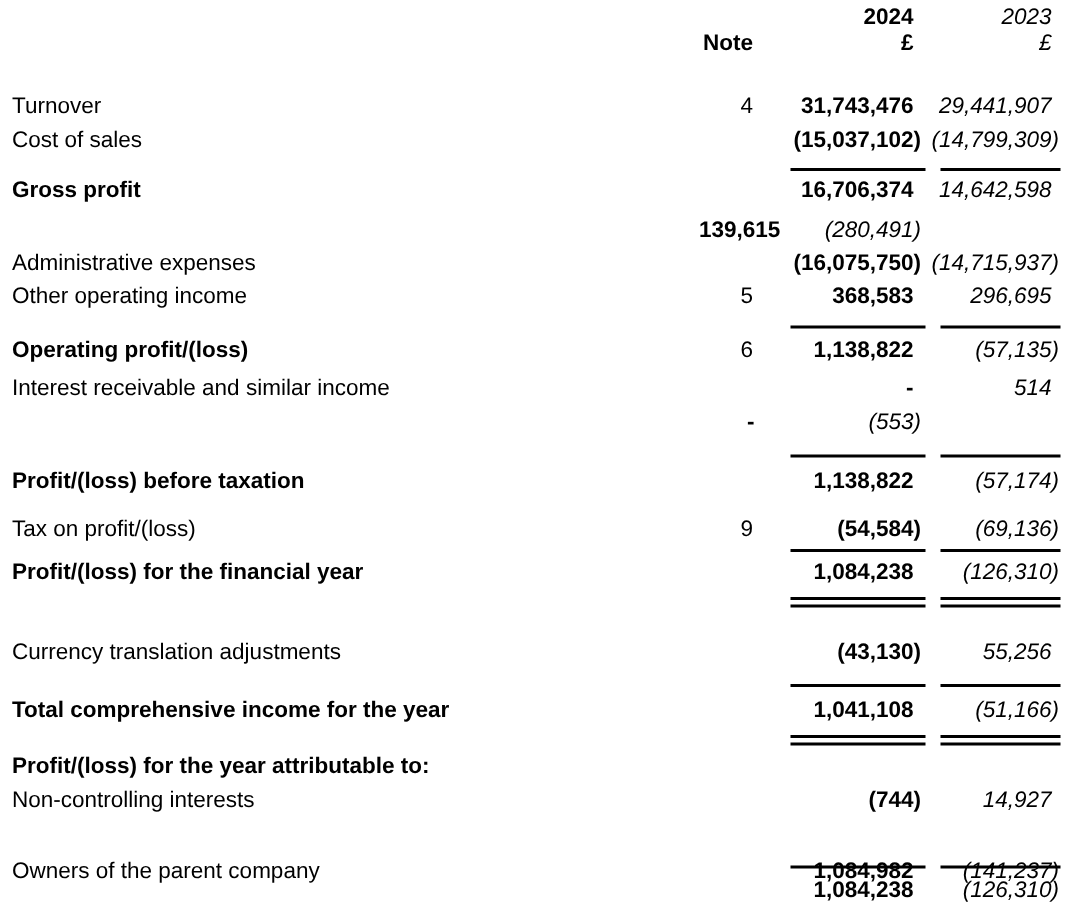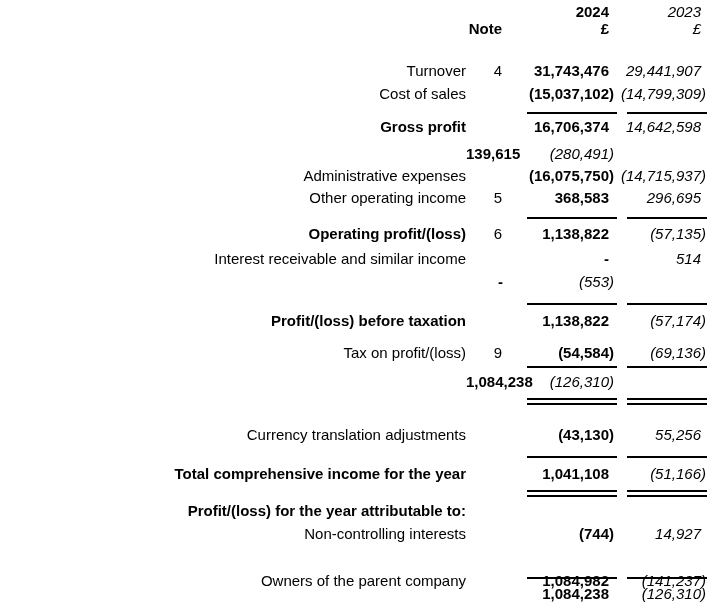--- a/index.html
+++ b/index.html
@@ -12,21 +12,21 @@
     overflow:hidden;
   }
   .row {
     position:absolute; left:0; right:0;
     padding:0 4px 0 8px;
     display:grid;
     grid-template-columns:1fr 42px 106px 92px;
     font-size:15px; line-height:17px;
     white-space:nowrap;
   }
-  .lbl  { text-align:right; }
+  .lbl  { text-align:left; }
   .note { text-align:right; padding-right:6px; }
   .v24  { text-align:right; font-weight:bold; }
   .v23  { text-align:right; font-style:italic; }
   .np   { padding-right:5px; }           
   .b .lbl { font-weight:bold; }
   .hdr .v24 { font-weight:bold; }
   .hdr .v23 { font-style:italic; font-weight:normal; }
   .hdr .note { font-weight:bold;text-align:right; }
   .rline { position:absolute; }
   .r24 { left:527px; width:90px; }
@@ -126,20 +126,21 @@
     <span class="lbl">Tax on profit/(loss)</span>
     <span class="note">9</span>
     <span class="v24">(54,584)</span>
     <span class="v23">(69,136)</span>
   </div>
 
   <div class="rline r24 single" style="top:366px"></div>
   <div class="rline r23 single" style="top:366px"></div>
 
   <div class="row b" style="top:373px">
+    <span class="lbl">Profit/(loss) for the financial year</span>
     <span class="note"></span>
     <span class="v24 np">1,084,238</span>
     <span class="v23">(126,310)</span>
   </div>
 
   <div class="rline r24 double" style="top:398px"></div>
   <div class="rline r23 double" style="top:398px"></div>
 
   <div class="row" style="top:426px">
     <span class="lbl">Currency translation adjustments</span>

